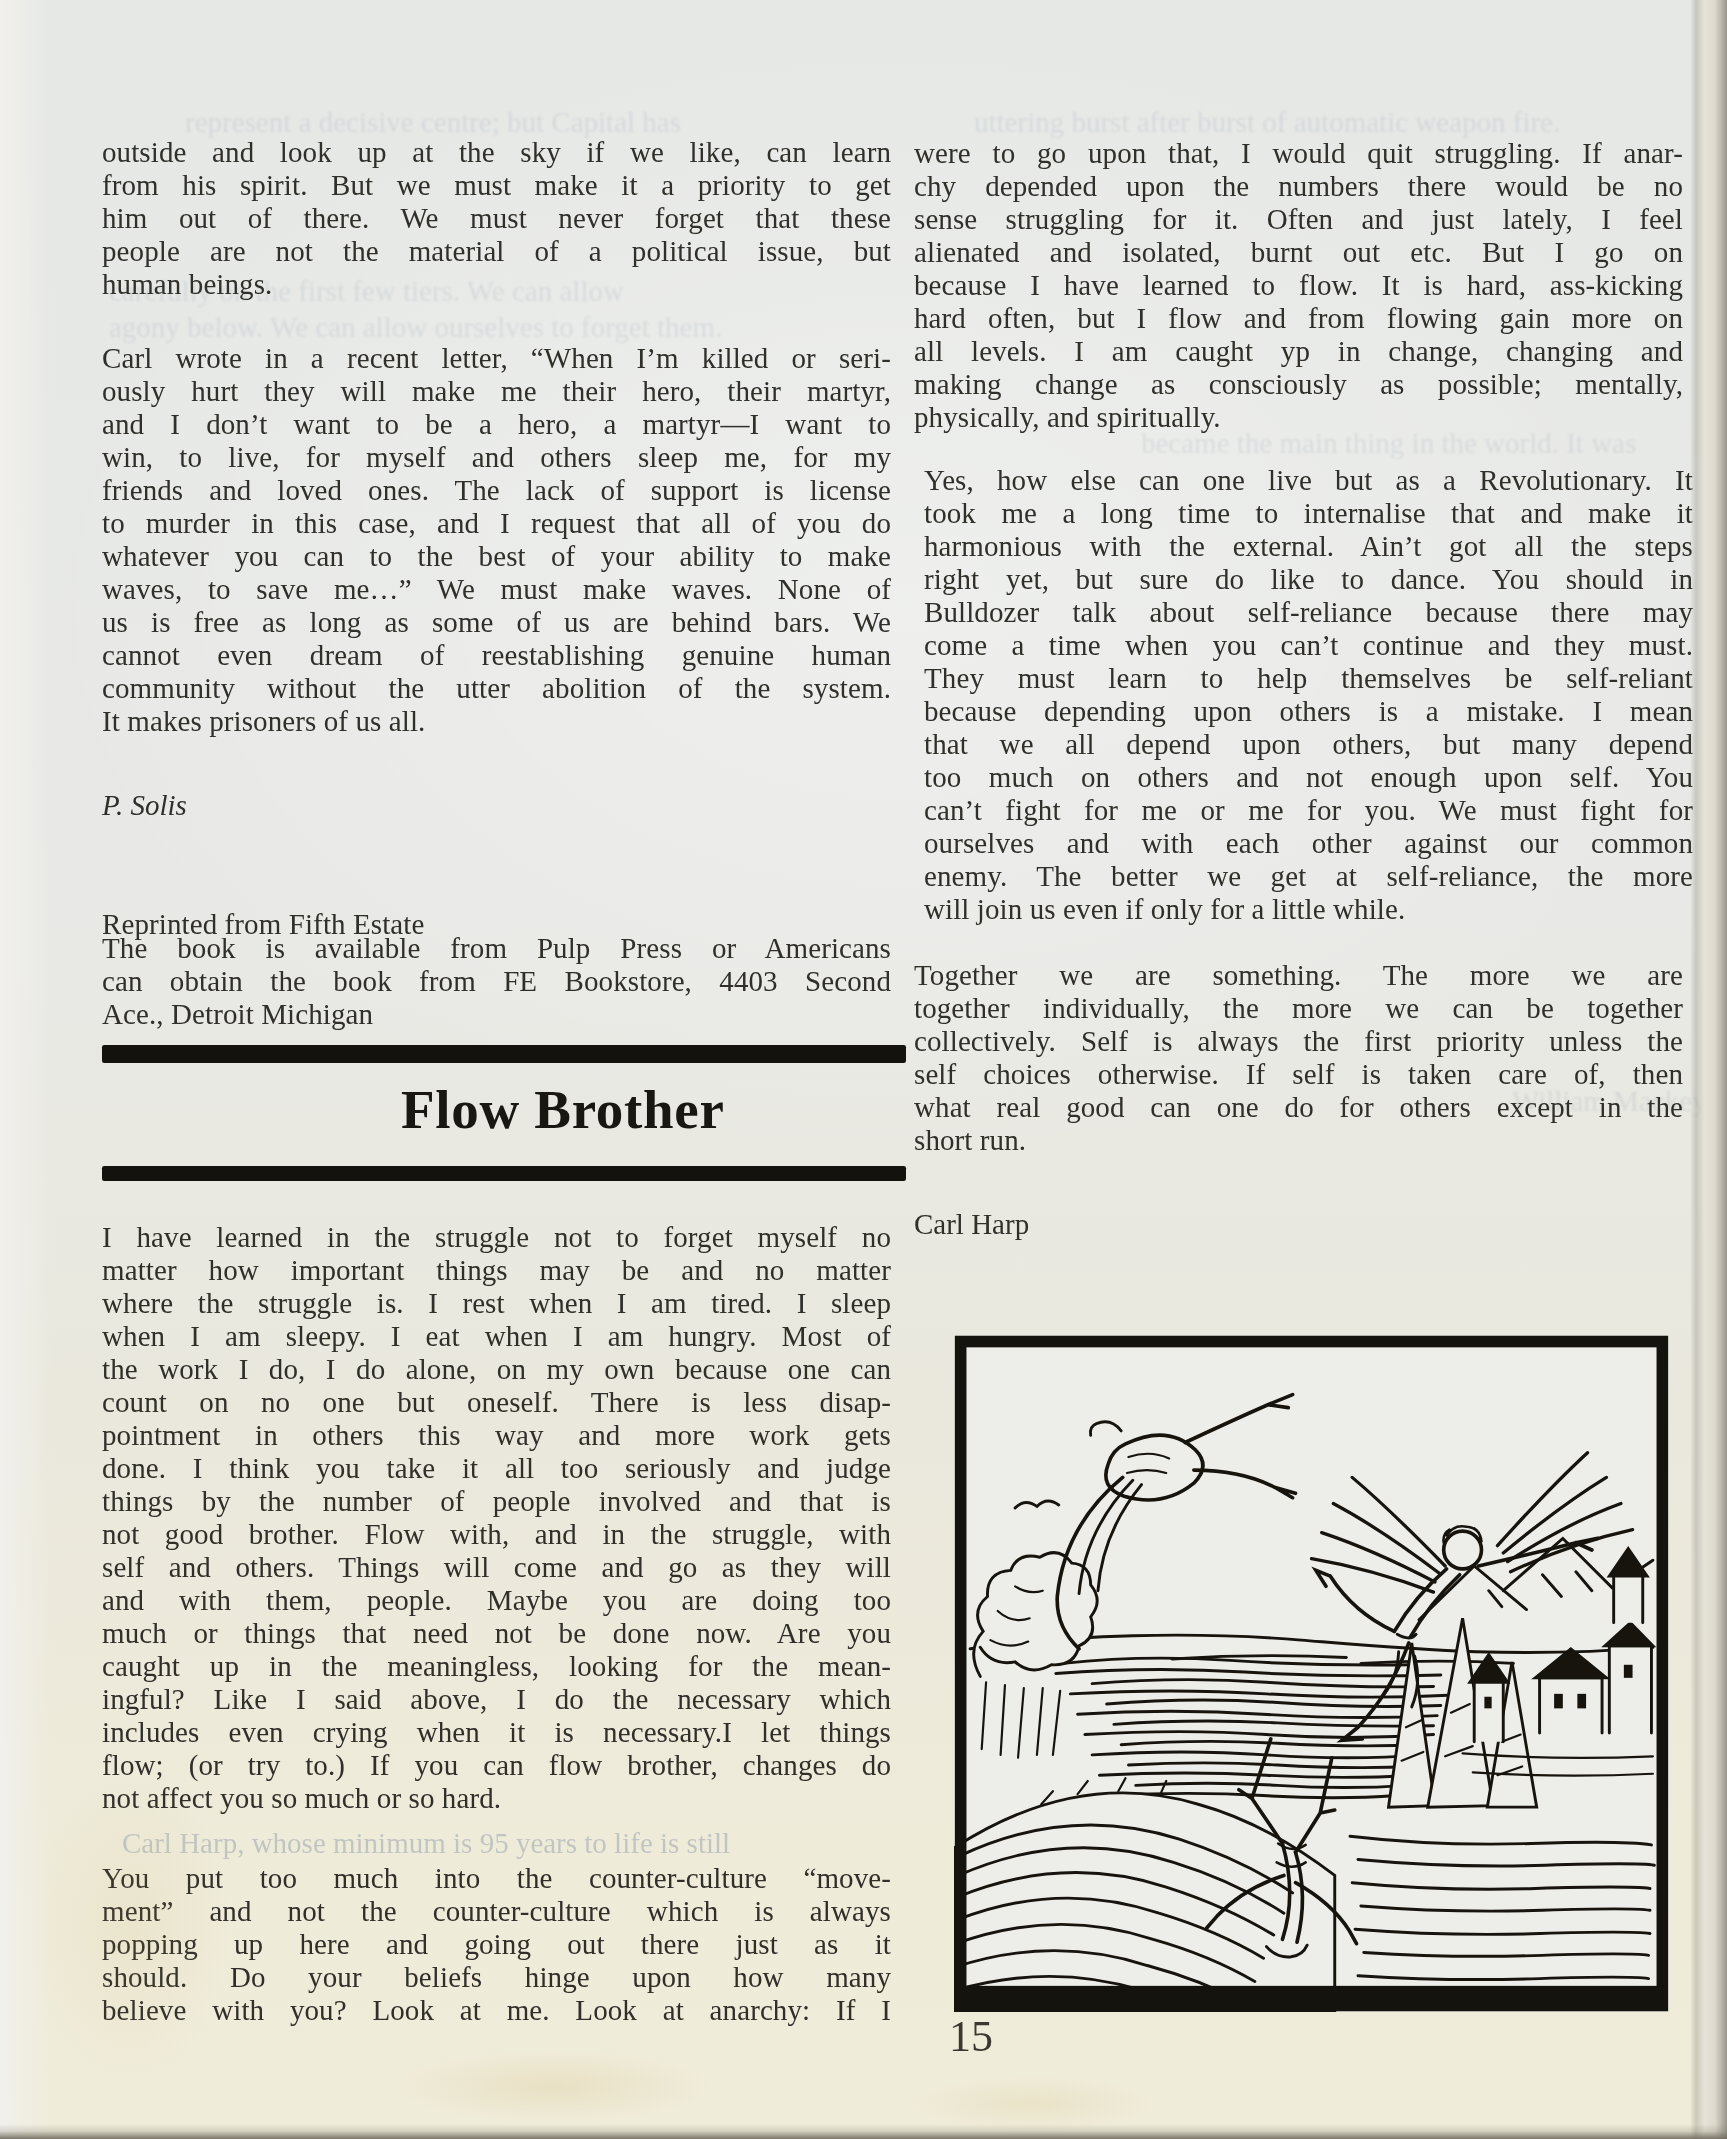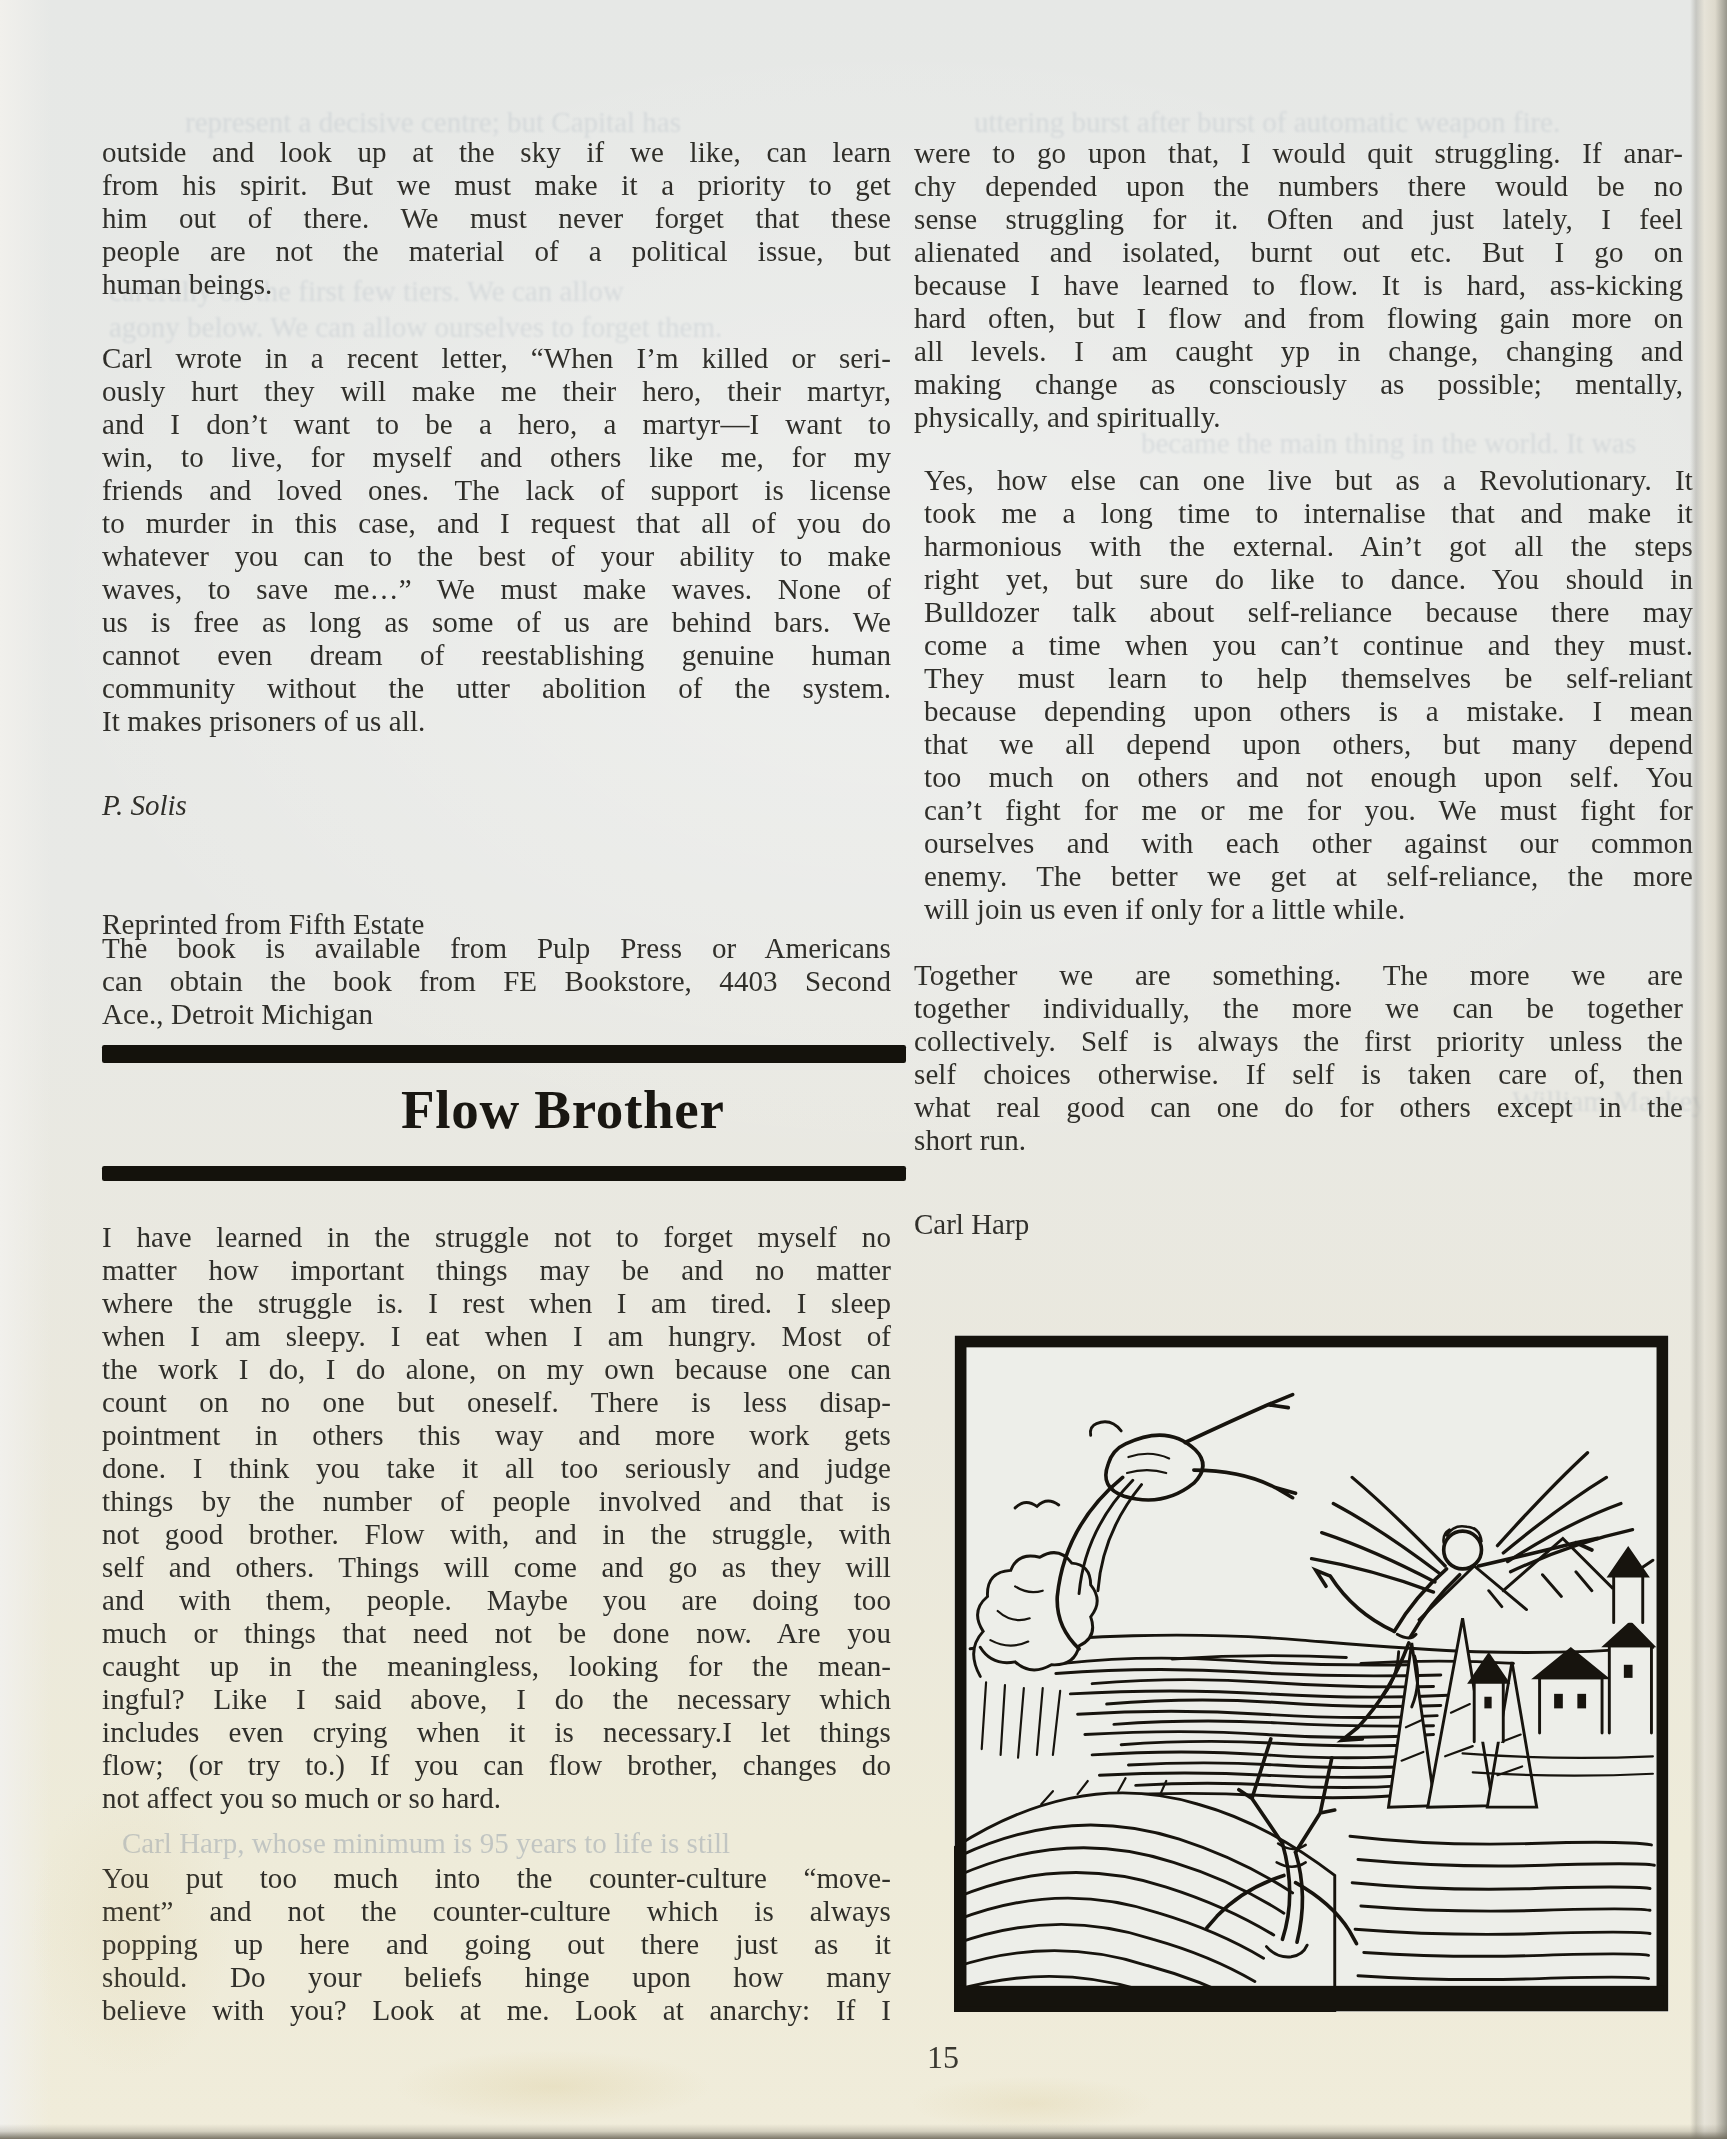--- a/index.html
+++ b/index.html
@@ -25,21 +25,21 @@
   #rule1{position:absolute;left:102px;top:1045px;width:804px;height:18px;background:#14120c;border-radius:2.2px;}
   #headline{position:absolute;left:390px;top:1070px;font-size:55px;line-height:80px;font-weight:700;letter-spacing:0.7px;white-space:nowrap;color:#191712;margin-left:11px;}
   #rule2{position:absolute;left:102px;top:1166px;width:804px;height:15.3px;background:#14120c;border-radius:2.2px;}
   #lp4{left:102px;top:1221px;width:789px;}
   #lp5{left:102px;top:1862px;width:789px;}
   
   #rp1{left:914px;top:137px;width:769px;}
   #rp2{left:924px;top:464px;width:769px;}
   #rp3{left:914px;top:959px;width:769px;}
   #byline{left:914px;top:1208px;}
-  #pagenum{position:absolute;left:927px;top:2011px;font-size:32px;color:#3a3830;margin-top:28px;}
+  #pagenum{position:absolute;left:949px;top:2011px;font-size:44px;color:#3a3830;}
   
   #illo{position:absolute;left:954px;top:1335px;width:715px;height:677px;}
   
   .ghost{position:absolute;font-size:29px;line-height:33px;color:#6d7f96;opacity:.15;filter:blur(0.9px);white-space:nowrap;}
   #g1{left:185px;top:106px;}
   #g2{left:109px;top:275px;}
   #g3{left:109px;top:311px;}
   #g4{left:974px;top:106px;}
   #g5{left:122px;top:1827px;opacity:.30;color:#5d7190;filter:blur(0.6px);}
   #g6{left:1141px;top:427px;}
@@ -71,21 +71,21 @@
       <div class="line"><span>outside and look up at the sky if we like, can learn</span></div>
       <div class="line"><span>from his spirit. But we must make it a priority to get</span></div>
       <div class="line"><span>him out of there. We must never forget that these</span></div>
       <div class="line"><span>people are not the material of a political issue, but</span></div>
       <div class="line last"><span>human beings.</span></div>
     </div>
   <div class="para" id="lp2">
       <div class="line"><span>Carl wrote in a recent letter, “When I’m killed or seri-</span></div>
       <div class="line"><span>ously hurt they will make me their hero, their martyr,</span></div>
       <div class="line"><span>and I don’t want to be a hero, a martyr—I want to</span></div>
-      <div class="line"><span>win, to live, for myself and others like me, for my</span></div>
+      <div class="line"><span>win, to live, for myself and others sleep me, for my</span></div>
       <div class="line"><span>friends and loved ones. The lack of support is license</span></div>
       <div class="line"><span>to murder in this case, and I request that all of you do</span></div>
       <div class="line"><span>whatever you can to the best of your ability to make</span></div>
       <div class="line"><span>waves, to save me…” We must make waves. None of</span></div>
       <div class="line"><span>us is free as long as some of us are behind bars. We</span></div>
       <div class="line"><span>cannot even dream of reestablishing genuine human</span></div>
       <div class="line"><span>community without the utter abolition of the system.</span></div>
       <div class="line last"><span>It makes prisoners of us all.</span></div>
     </div>
   <div class="single" id="solis">P. Solis</div>

